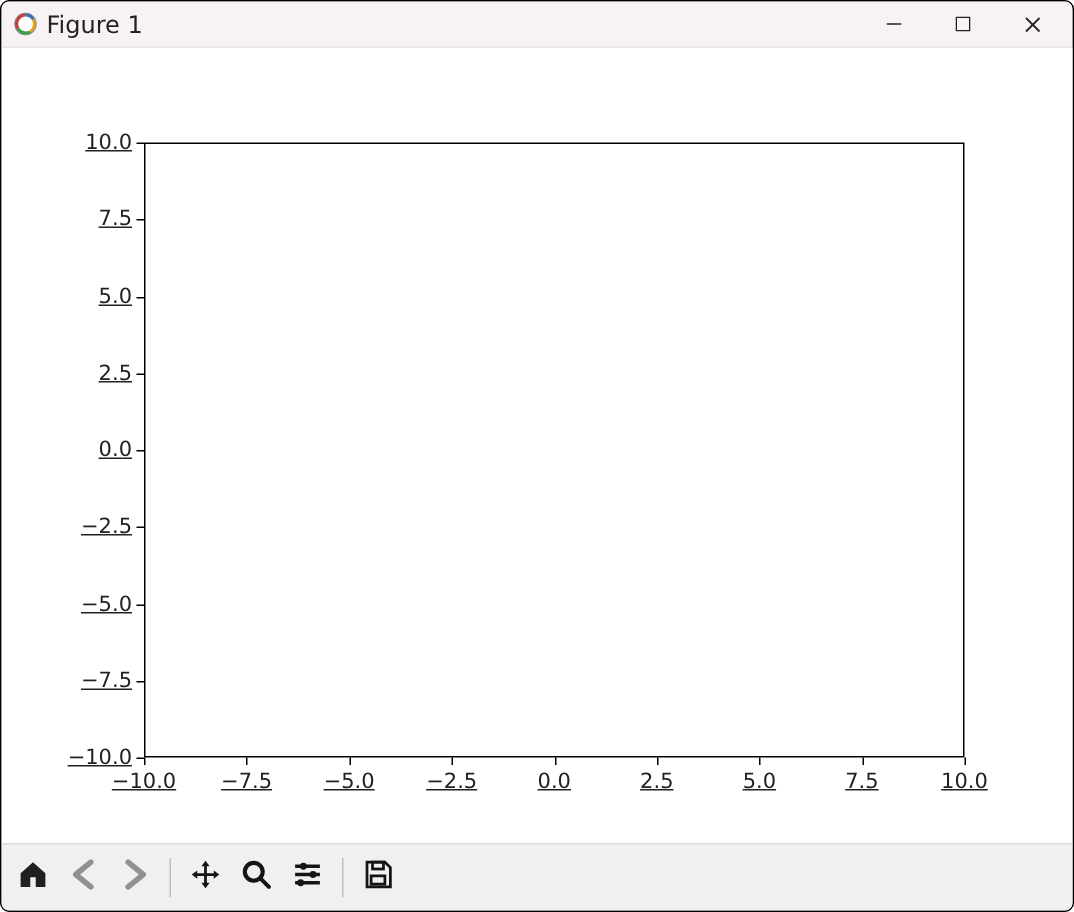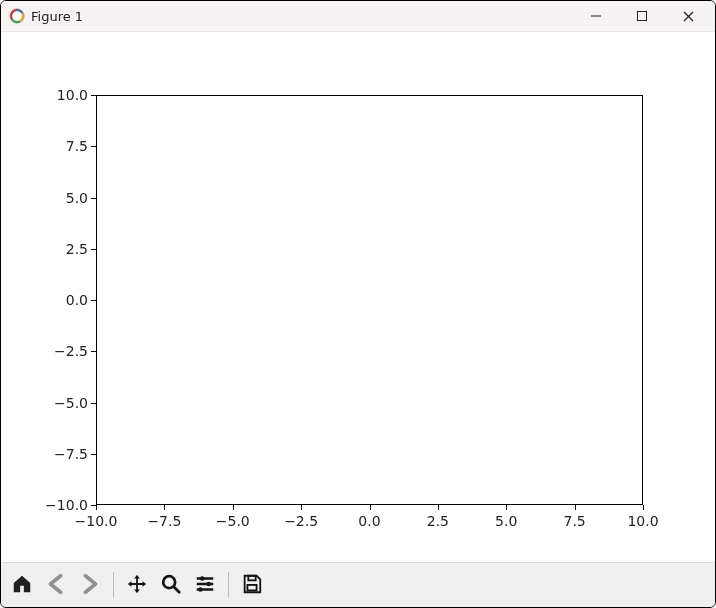--- a/index.html
+++ b/index.html
@@ -26,21 +26,21 @@
     padding: 0 4px 0 8px;
     border-bottom: 1px solid #e8e3e6;
   }
   .titlebar .app-icon {
     width: 16px; height: 16px;
     margin-right: 6px;
     flex: 0 0 auto;
   }
   .titlebar .title {
     flex: 1 1 auto;
-    font-size: 13px;
+    font-size: 16px;
     color: #222;
   }
   .titlebar .win-controls {
     display: flex;
     gap: 0;
   }
   .titlebar .win-btn {
     width: 46px;
     height: 31px;
     display: flex;
@@ -78,20 +78,21 @@
   }
   .xtick-mark { width: 1px; height: 5px; }
   .ytick-mark { width: 5px; height: 1px; }
 
   .tick-label {
     position: absolute;
     font-size: 14px;
     color: #222;
     white-space: nowrap;
     font-family: "DejaVu Sans", Arial, sans-serif;
+    text-decoration: underline;
   }
   .xtick-label { transform: translateX(-50%); }
   .ytick-label { transform: translateY(-50%); text-align: right; }
 
   
   .toolbar {
     position: absolute;
     left: 0; bottom: 0;
     width: 716px;
     height: 45px;

